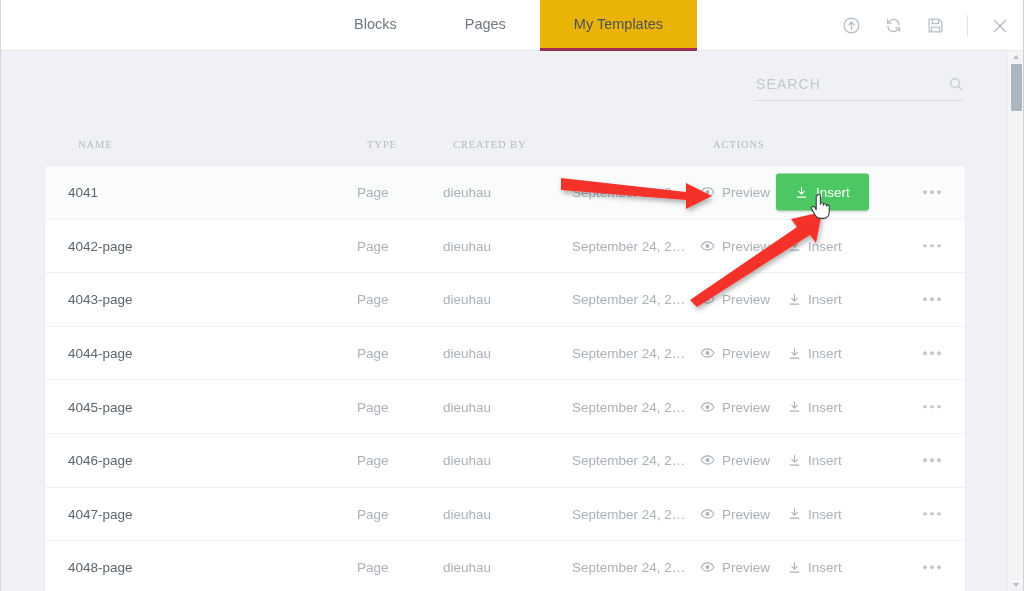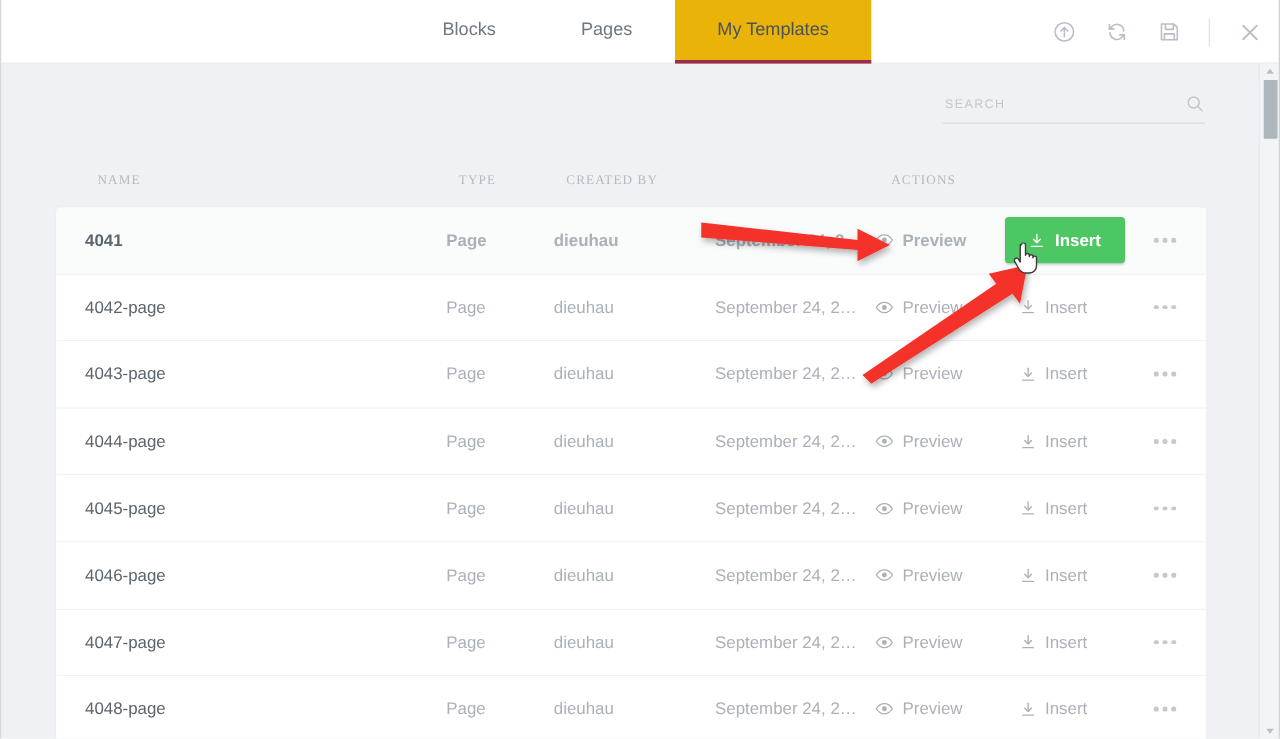--- a/index.html
+++ b/index.html
@@ -144,21 +144,21 @@
     display: flex;
     align-items: center;
     padding-bottom: 7px;
   }
   .search-input {
     border: 0;
     outline: 0;
     background: transparent;
     flex: 1;
     font-family: "Liberation Sans", sans-serif;
-    font-size: 10px;
+    font-size: 14px;
     letter-spacing: 1.1px;
     color: #7b858e;
   }
   .search-input::placeholder {
     color: #c2c8ce;
     letter-spacing: 1.1px;
   }
   .search-icon { color: #c2c8ce; display:flex; }
 
   
@@ -195,41 +195,40 @@
     overflow: hidden;
     box-shadow: 0 0 0 1px rgba(0,0,0,0.015);
   }
 
   .row {
     position: relative;
     height: 52.6px;
     border-bottom: 1px solid #f0f2f4;
     background: #ffffff;
   }
-  .row.hovered { background: #fafbfb; font-weight: bold; }
+  .row.hovered { background: #fafbfb; }
 
   .cell {
     position: absolute;
     top: 50%;
     transform: translateY(-50%);
     font-size: 13.5px;
     white-space: nowrap;
   }
   .cell.c-name   { left: 23px;  color: #5b656e; }
   .cell.c-type   { left: 312px; color: #aab1b8; }
   .cell.c-author { left: 398px; color: #aab1b8; }
   .cell.c-date   { left: 527px; color: #aab1b8; max-width: 118px; overflow: hidden; text-overflow: ellipsis; }
 
   .actions {
     position: absolute;
     left: 655px;
     top: 50%;
     transform: translateY(-50%);
     display: flex;
-    gap: 28px;
   }
   .act-btn {
     display: flex;
     align-items: center;
     gap: 7px;
     font-size: 13.5px;
     color: #aab1b8;
     cursor: pointer;
     user-select: none;
   }

